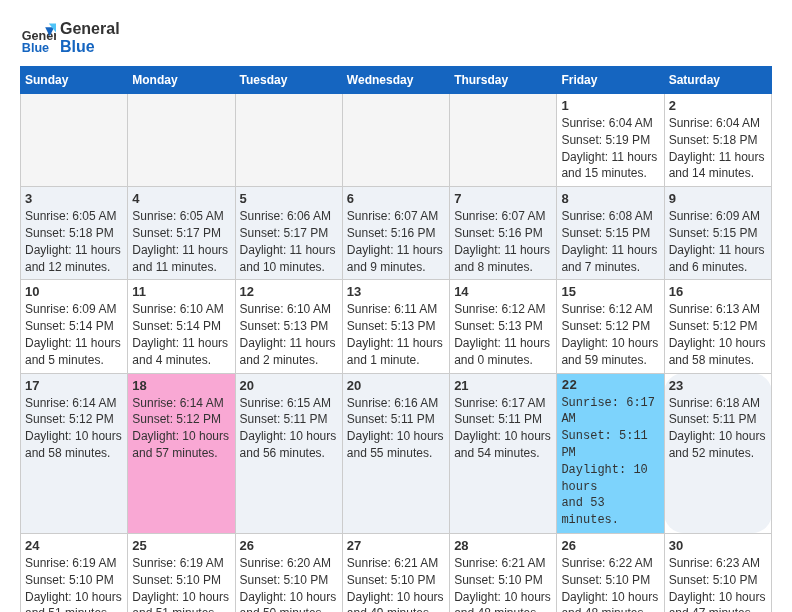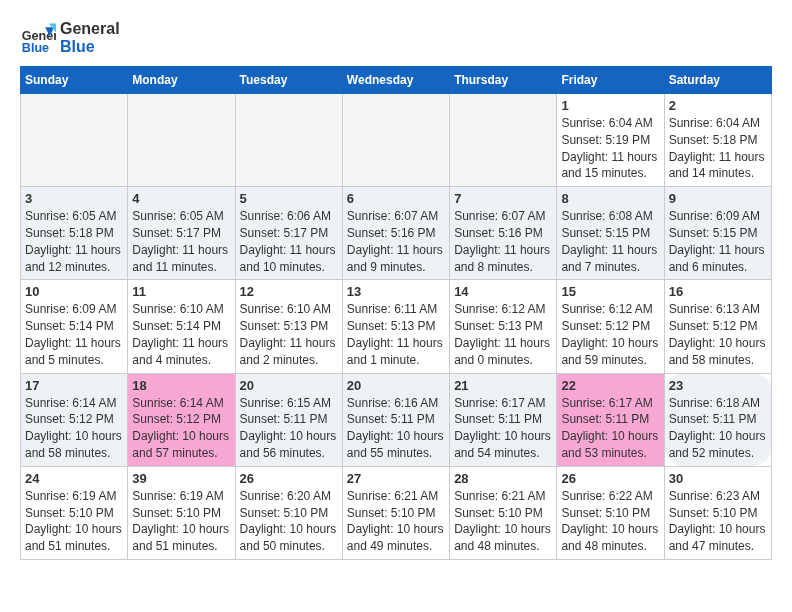--- a/index.html
+++ b/index.html
@@ -258,21 +258,21 @@
 Daylight: 10 hours
 and 55 minutes.</div>
         </td>
         <td style="background: rgb(238, 242, 247);">
           <span class="day-number">21</span>
           <div class="day-info" style="white-space: pre-line;">Sunrise: 6:17 AM
 Sunset: 5:11 PM
 Daylight: 10 hours
 and 54 minutes.</div>
         </td>
-        <td style="background: #f9a8d4;">
+        <td style="background: #7dd3fc; font-family: Liberation Mono, monospace;">
           <span class="day-number">22</span>
           <div class="day-info" style="white-space: pre-line;">Sunrise: 6:17 AM
 Sunset: 5:11 PM
 Daylight: 10 hours
 and 53 minutes.</div>
         </td>
         <td style="background: rgb(238, 242, 247); border-radius: 20px;">
           <span class="day-number">23</span>
           <div class="day-info" style="white-space: pre-line;">Sunrise: 6:18 AM
 Sunset: 5:11 PM
@@ -282,21 +282,21 @@
       </tr>
       <tr>
         <td style="background: rgb(255, 255, 255);">
           <span class="day-number">24</span>
           <div class="day-info" style="white-space: pre-line;">Sunrise: 6:19 AM
 Sunset: 5:10 PM
 Daylight: 10 hours
 and 51 minutes.</div>
         </td>
         <td style="background: rgb(255, 255, 255);">
-          <span class="day-number">39</span>
+          <span class="day-number">25</span>
           <div class="day-info" style="white-space: pre-line;">Sunrise: 6:19 AM
 Sunset: 5:10 PM
 Daylight: 10 hours
 and 51 minutes.</div>
         </td>
         <td style="background: rgb(255, 255, 255); margin-top: 18px;">
           <span class="day-number">26</span>
           <div class="day-info" style="white-space: pre-line;">Sunrise: 6:20 AM
 Sunset: 5:10 PM
 Daylight: 10 hours

